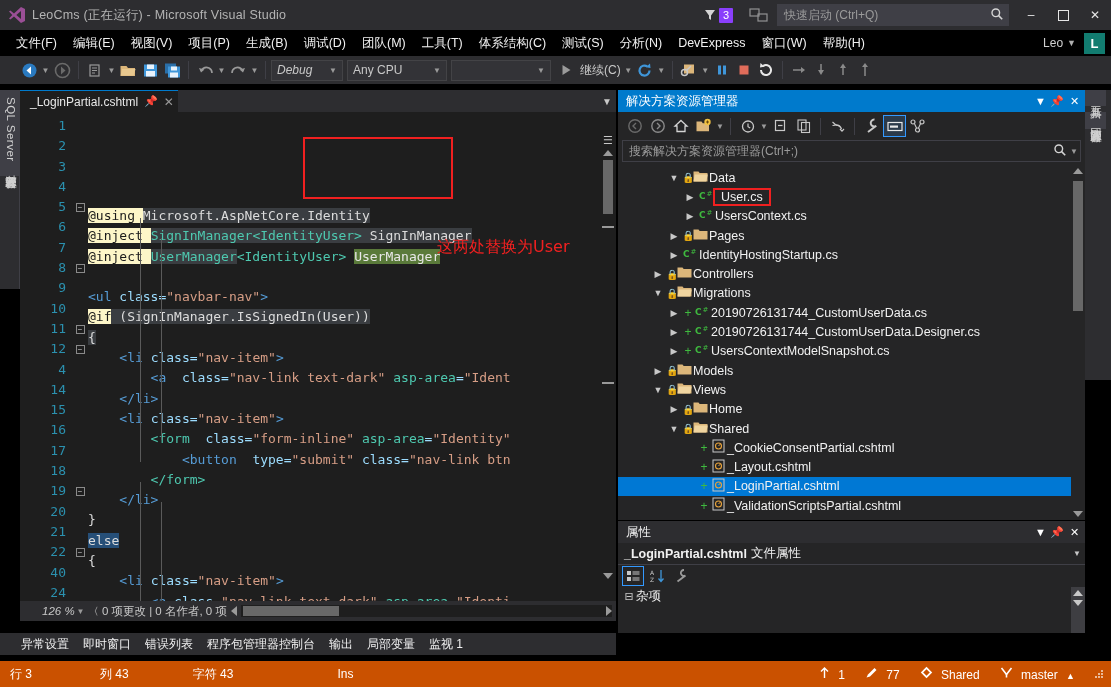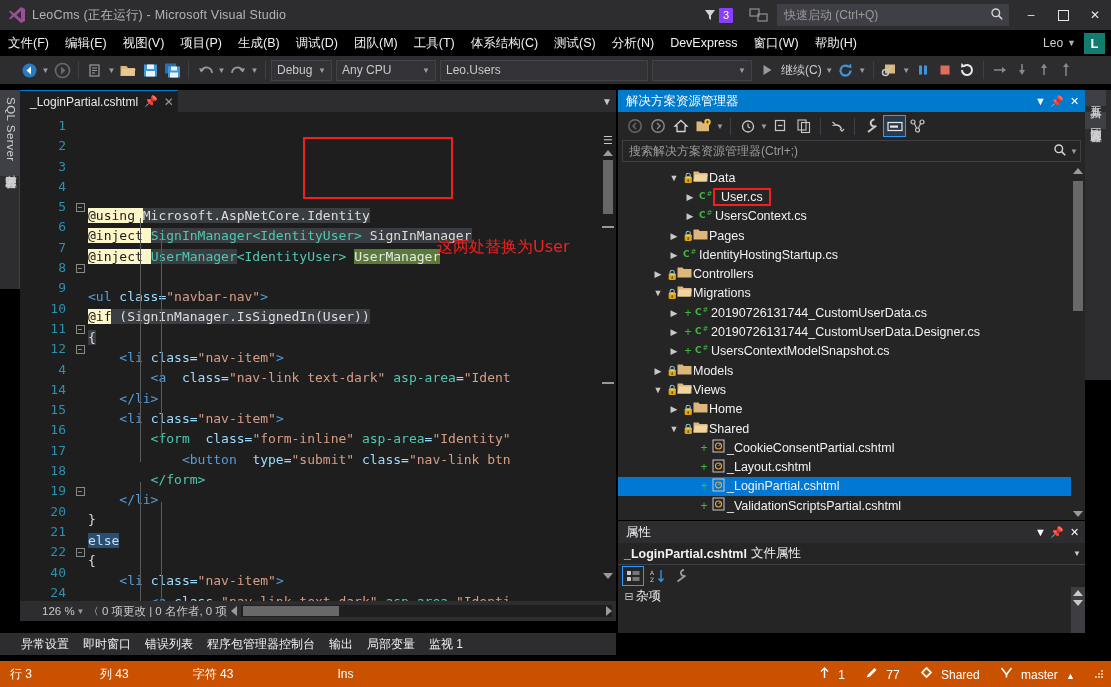--- a/index.html
+++ b/index.html
@@ -34,21 +34,21 @@
   .feedback-icon { width: 20px; height: 16px; margin: 0 8px 0 10px; opacity: .75; }
   .quick-launch {
     width: 232px; height: 22px; background: #3f3f46; border: 1px solid #3f3f46;
     color: #9a9a9a; font-size: 12px; display: flex; align-items: center;
     padding: 0 4px 0 6px; margin-right: 6px;
   }
   .quick-launch .ql-text { flex: 1; }
   .win-btn { width: 32px; height: 30px; display: flex; align-items: center; justify-content: center; color: #e6e6e6; }
 
   
-  .menubar { height: 26px; display: flex; align-items: center; position: relative; }
+  .menubar { height: 26px; display: flex; align-items: center; padding-left: 8px; position: relative; }
   .menu-item { padding: 3px 8px; color: #f1f1f1; font-size: 12.5px; white-space: nowrap; }
   .menu-right { position: absolute; right: 6px; top: 0; height: 26px; display: flex; align-items: center; }
   .user-name { color: #d0d0d0; font-size: 12px; margin-right: 4px; }
   .caret-small { color: #b0b0b0; font-size: 9px; margin-right: 8px; }
   .avatar {
     width: 21px; height: 21px; background: #127c70; color: #fff; font-size: 13px;
     display: flex; align-items: center; justify-content: center; font-weight: bold;
   }
 
   
@@ -58,21 +58,21 @@
   }
   .tb-btn { width: 22px; height: 22px; display: flex; align-items: center; justify-content: center; }
   .tb-drop { width: 11px; height: 22px; display: flex; align-items: center; justify-content: center; color: #9a9a9a; font-size: 8px; }
   .tb-sep { width: 1px; height: 18px; background: #3f3f46; margin: 0 5px; }
   .combo {
     height: 21px; background: #333337; border: 1px solid #434346; color: #c8c8c8;
     font-size: 12px; display: flex; align-items: center; padding: 0 2px 0 5px; margin-right: 4px;
   }
   .combo .c-label { flex: 1; white-space: nowrap; overflow: hidden; }
   .combo .c-arrow { color: #9a9a9a; font-size: 8px; padding: 0 3px; }
-  .combo.w1 { width: 61px; }
+  .combo.w1 { width: 72px; font-style: italic; }
   .combo.w2 { width: 100px; }
   .combo.w3 { width: 208px; }
   .run-label { color: #c9c9c9; font-size: 12px; padding: 0 2px 0 3px; }
 
   
   .left-strip {
     position: absolute; left: 0; top: 90px; width: 20px; height: 199px;
     background: #2d2d30; border-right: 1px solid #3f3f46;
   }
   .vtab {
@@ -143,21 +143,21 @@
   .ed-vscroll .down { position: absolute; bottom: 4px; left: 3px; width: 0; height: 0;
       border-left: 5px solid transparent; border-right: 5px solid transparent; border-top: 6px solid #9a9a9a; }
   .ed-vscroll .tick { position: absolute; left: 2px; width: 12px; height: 2px; background: #999; }
 
   
   .ed-bottom {
     height: 20px; background: #2d2d30; display: flex; align-items: center;
     font-size: 11.5px; color: #c8c8c8; padding-left: 22px; gap: 0;
   }
   .zoom-box { display: flex; align-items: center; gap: 2px; }
-  .zoom-box .z-val { color: #c8c8c8; }
+  .zoom-box .z-val { color: #c8c8c8; font-style: italic; }
   .zoom-box .z-arrow { color: #9a9a9a; font-size: 8px; margin-right: 6px; }
   .ed-bottom .chev { color: #9a9a9a; font-size: 10px; margin: 0 4px; }
   .ed-bottom .changes { color: #c8c8c8; }
   .hscroll { flex: 1; height: 14px; display: flex; align-items: center; margin-left: 4px; position: relative; }
   .hscroll .hl-arrow { width: 0; height: 0; border-top: 5px solid transparent; border-bottom: 5px solid transparent; border-right: 6px solid #9a9a9a; }
   .hscroll .hr-arrow { width: 0; height: 0; border-top: 5px solid transparent; border-bottom: 5px solid transparent; border-left: 6px solid #9a9a9a; position: absolute; right: 4px; }
   .hscroll .track { flex: 1; height: 12px; background: #1e1e1e; margin: 0 4px; position: relative; }
   .hscroll .hthumb { position: absolute; left: 2px; top: 1px; width: 96px; height: 10px; background: #686868; }
 
   
@@ -368,23 +368,20 @@
     </div>
     <div class="tb-drop">▼</div>
     <div class="tb-sep"></div>
     <div class="combo w1">
       <span class="c-label">Debug</span>
       <span class="c-arrow">▼</span>
     </div>
     <div class="combo w2">
       <span class="c-label">Any CPU</span>
       <span class="c-arrow">▼</span>
-    </div>
-    <div class="combo w3">
-      <span class="c-label">Leo.Users</span>
     </div>
     <div class="combo" style="width:100px">
       <span class="c-label"></span>
       <span class="c-arrow">▼</span>
     </div>
     <div class="tb-btn">
       <svg width="14" height="14" viewBox="0 0 14 14">
           <path d="M3.5 2 L11.5 7 L3.5 12 Z" fill="#9a9a9a"></path>
         </svg>
     </div>

